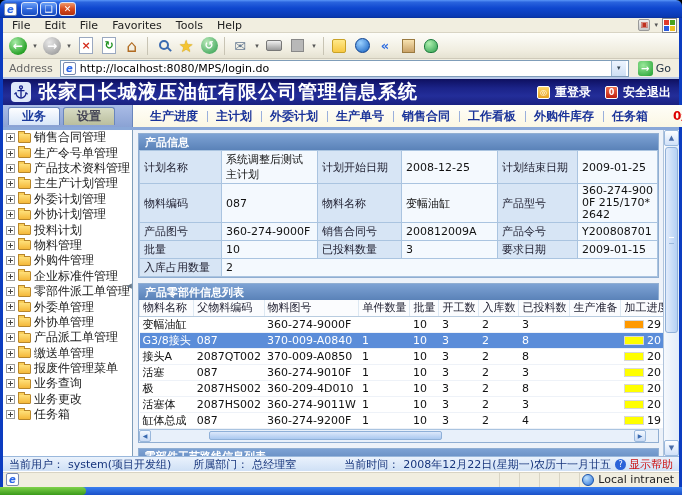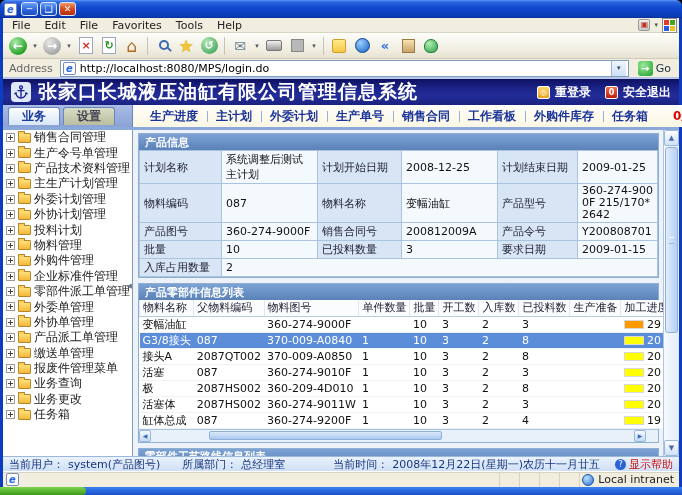--- a/index.html
+++ b/index.html
@@ -650,21 +650,21 @@
       <div class="vscroll">
         <span class="sb-btn">▲</span>
         <span class="thumb"></span>
         <span class="sp"></span>
         <span class="sb-btn">▼</span>
       </div>
     </div>
 
     <div class="appstatus">
       <span>当前用户：</span>
-        <span>system(产品图号)</span>
+        <span>system(项目开发组)</span>
       <span class="st-sp"></span>
       <span>所属部门：</span>
         <span>总经理室</span>
       <span class="st-sp-lg"></span>
       <span>当前时间：</span>
         <span>2008年12月22日(星期一)农历十一月廿五</span>
       <span class="help-link">
         <span class="help-ic">?</span>
         <span>显示帮助</span>
       </span>

